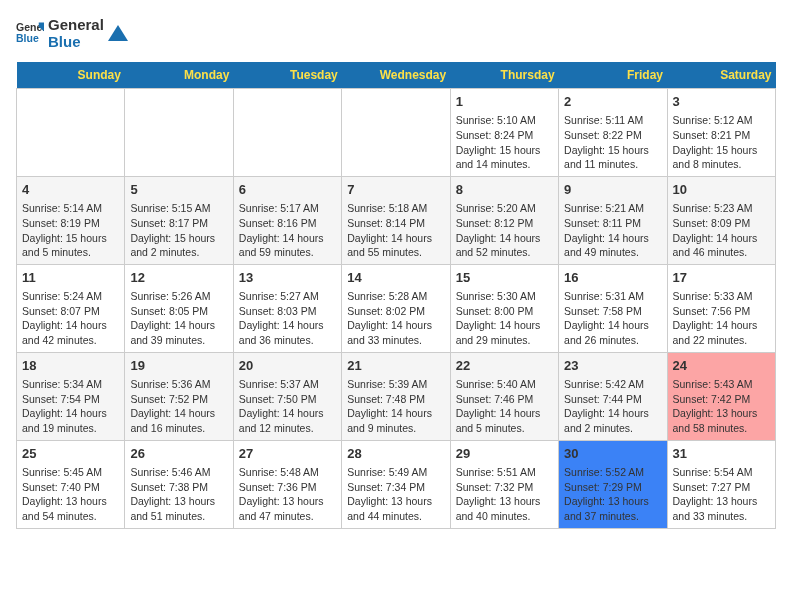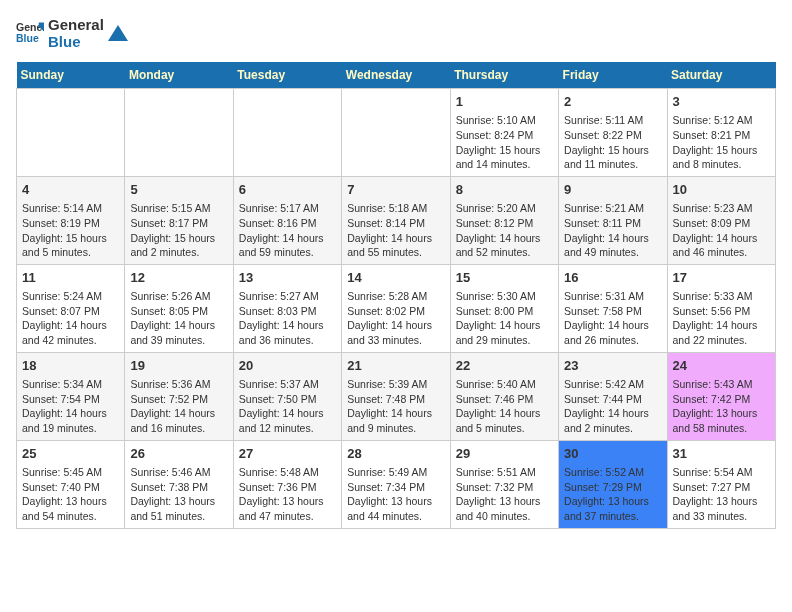--- a/index.html
+++ b/index.html
@@ -37,23 +37,23 @@
       font-size: 15px;
       color: #555;
     }
     table {
       width: 100%;
       border-collapse: collapse;
       font-size: 11px;
     }
     th {
       background-color: #1a6faf;
-      color: #fef9c3;
+      color: #fde047;
       padding: 6px 4px;
-      text-align: left;
+      text-align: right;
       font-size: 12px;
       font-weight: bold;
     }
     td {
       border: 1px solid #ccc;
       vertical-align: top;
       padding: 4px 5px;
       min-height: 80px;
       height: 85px;
       width: calc(100% / 7);
@@ -231,21 +231,21 @@
         <td style="background-color: rgb(255, 255, 255);">
           <span class="day-number">16</span>
           <div>Sunrise: 5:31 AM</div>
           <div>Sunset: 7:58 PM</div>
           <div>Daylight: 14 hours</div>
           <div>and 26 minutes.</div>
         </td>
         <td style="background-color: rgb(255, 255, 255);">
           <span class="day-number">17</span>
           <div>Sunrise: 5:33 AM</div>
-          <div>Sunset: 5:56 PM</div>
+          <div>Sunset: 7:56 PM</div>
           <div>Daylight: 14 hours</div>
           <div>and 22 minutes.</div>
         </td>
       </tr>
       <tr>
         <td style="background-color: rgb(245, 245, 245);">
           <span class="day-number">18</span>
           <div>Sunrise: 5:34 AM</div>
           <div>Sunset: 7:54 PM</div>
           <div>Daylight: 14 hours</div>
@@ -279,21 +279,21 @@
           <div>Daylight: 14 hours</div>
           <div>and 5 minutes.</div>
         </td>
         <td style="background-color: rgb(245, 245, 245);">
           <span class="day-number">23</span>
           <div>Sunrise: 5:42 AM</div>
           <div>Sunset: 7:44 PM</div>
           <div>Daylight: 14 hours</div>
           <div>and 2 minutes.</div>
         </td>
-        <td style="background-color: #f0abfc;">
+        <td style="background-color: #fca5a5;">
           <span class="day-number">24</span>
           <div>Sunrise: 5:43 AM</div>
           <div>Sunset: 7:42 PM</div>
           <div>Daylight: 13 hours</div>
           <div>and 58 minutes.</div>
         </td>
       </tr>
       <tr>
         <td style="background-color: rgb(255, 255, 255); margin-left: 8px;">
           <span class="day-number">25</span>

